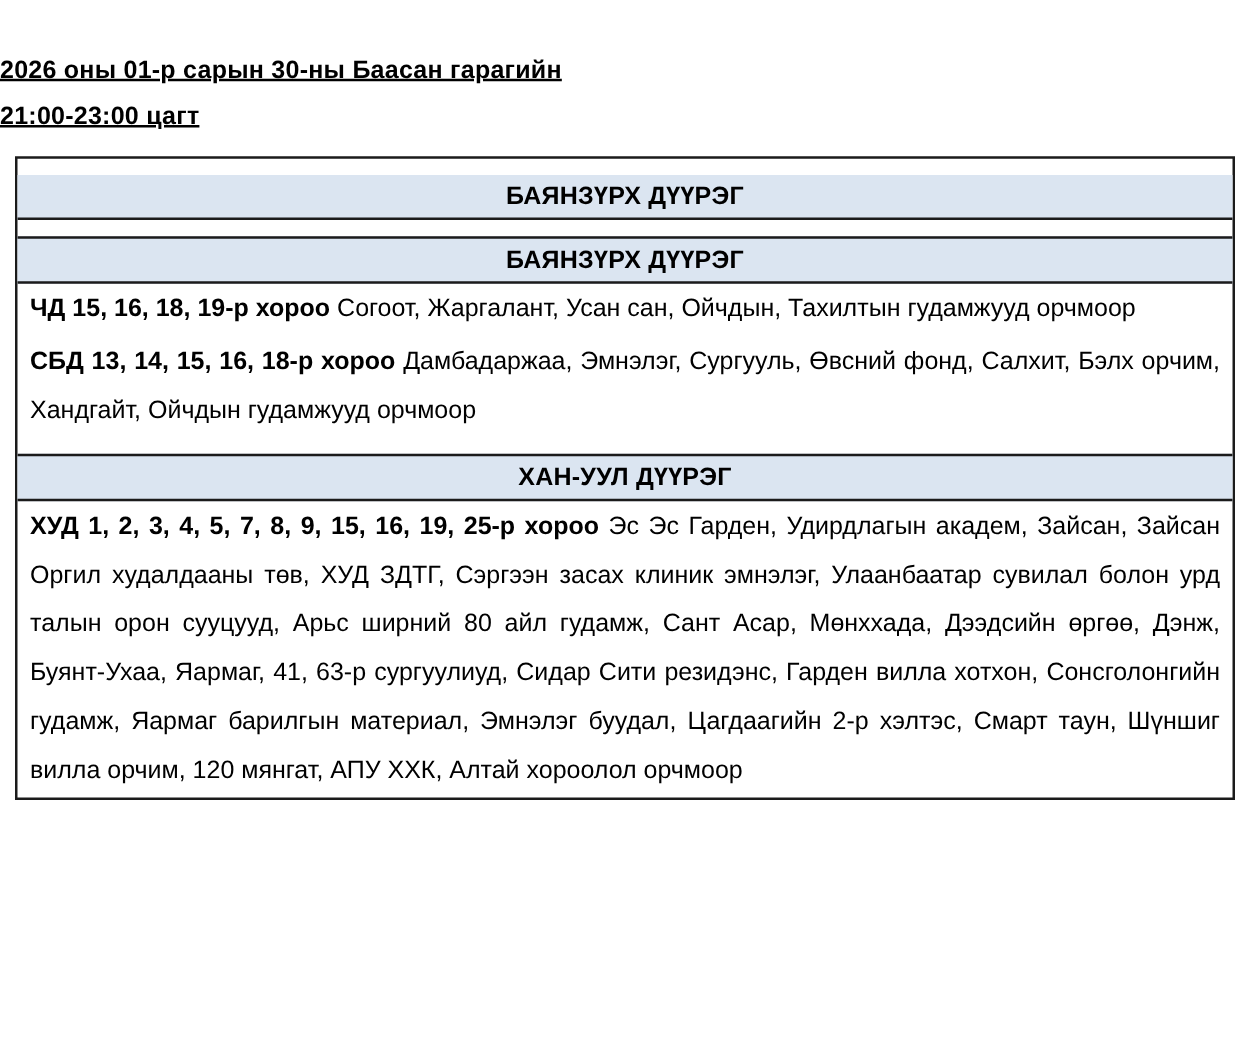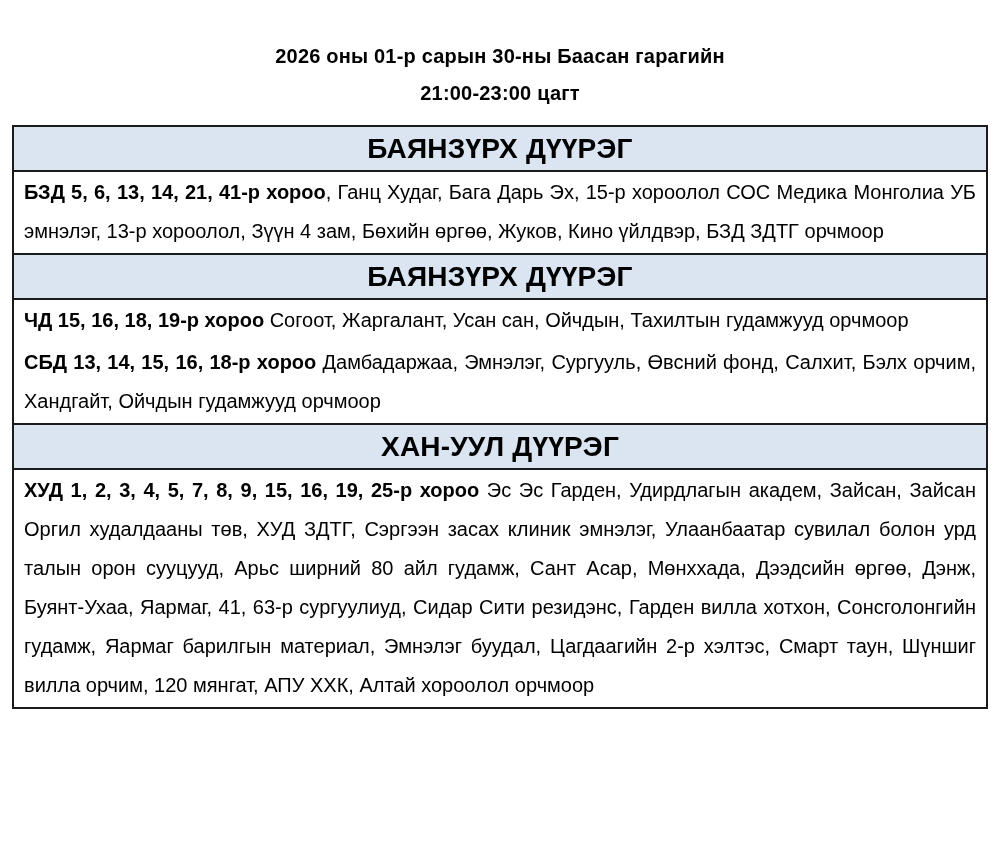--- a/index.html
+++ b/index.html
@@ -13,22 +13,22 @@
     font-family: "Liberation Sans", sans-serif;
     color: #000000;
     overflow: hidden;
   }
   .page {
     width: 1000px;
     height: 851px;
     box-sizing: border-box;
   }
   .titles {
-    text-align: center;
     padding-top: 45px;
+    text-decoration: underline;
   }
   .title-line {
     font-size: 20px;
     font-weight: bold;
     line-height: 22px;
     letter-spacing: 0.2px;
   }
   .title-line + .title-line {
     margin-top: 15px;
   }
@@ -36,23 +36,24 @@
     margin: 21px 12px 0 12px;
     border: 2px solid #1b1b1b;
     background: #ffffff;
   }
   .section .district-header {
     background: #dbe5f1;
     border-top: 2px solid #1b1b1b;
     border-bottom: 2px solid #1b1b1b;
     text-align: center;
     font-weight: bold;
-    font-size: 28px;
+    font-size: 20px;
     padding: 6px 0 5px 0;
     letter-spacing: 0.2px;
+    margin-top: 13px;
   }
   .section:first-child .district-header {
     border-top: none;
   }
   .section .district-body {
     font-size: 20px;
     line-height: 39px;
     text-align: justify;
     padding: 1px 10px 2px 10px;
   }
@@ -67,21 +68,20 @@
 
   <div class="titles">
     <div class="title-line">2026 оны 01-р сарын 30-ны Баасан гарагийн</div>
     <div class="title-line">21:00-23:00 цагт</div>
   </div>
 
   <div class="notice-table">
 
     <div class="section">
       <div class="district-header">БАЯНЗҮРХ ДҮҮРЭГ</div>
-      <div class="district-body"><span class="lead">БЗД 5, 6, 13, 14, 21, 41-р хороо</span><span>, Ганц Худаг, Бага Дарь Эх, 15-р хороолол СОС Медика Монголиа УБ эмнэлэг, 13-р хороолол, Зүүн 4 зам, Бөхийн өргөө, Жуков, Кино үйлдвэр, БЗД ЗДТГ орчмоор</span></div>
     </div>
 
     <div class="section">
       <div class="district-header">БАЯНЗҮРХ ДҮҮРЭГ</div>
       <div class="district-body"><span class="lead">ЧД 15, 16, 18, 19-р хороо</span><span> Согоот, Жаргалант, Усан сан, Ойчдын, Тахилтын гудамжууд орчмоор</span></div>
     </div>
 
     <div class="section">
       <div class="district-body"><span class="lead">СБД 13, 14, 15, 16, 18-р хороо</span><span> Дамбадаржаа, Эмнэлэг, Сургууль, Өвсний фонд, Салхит, Бэлх орчим, Хандгайт, Ойчдын гудамжууд орчмоор</span></div>
     </div>

